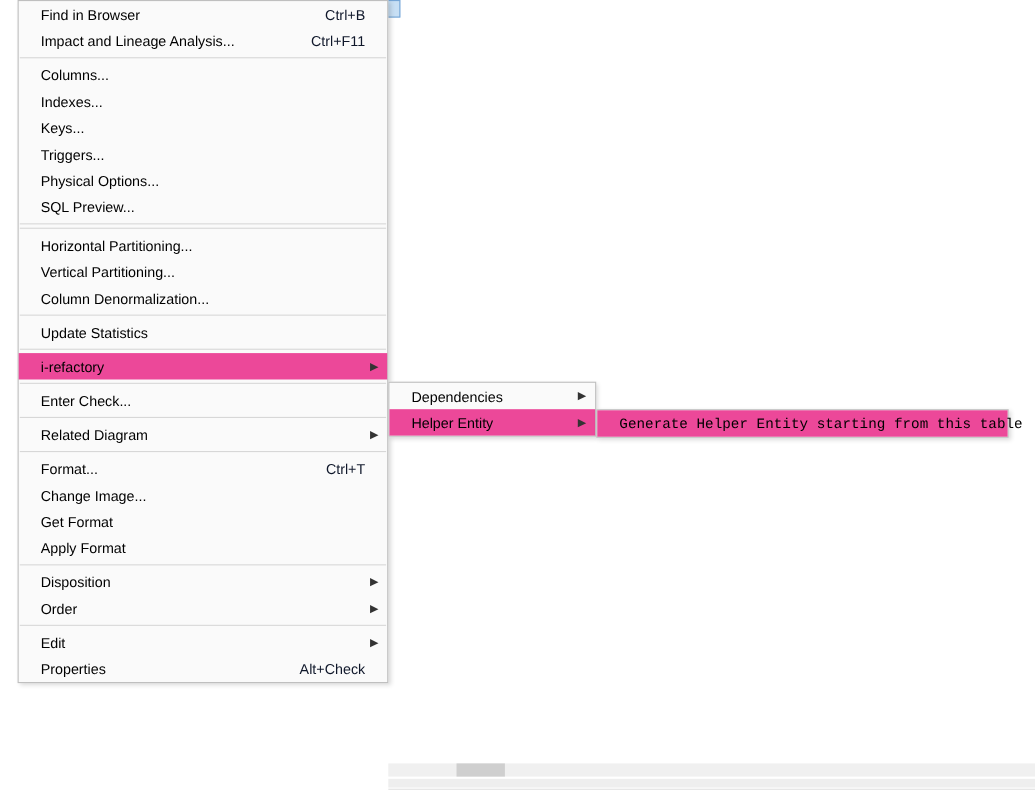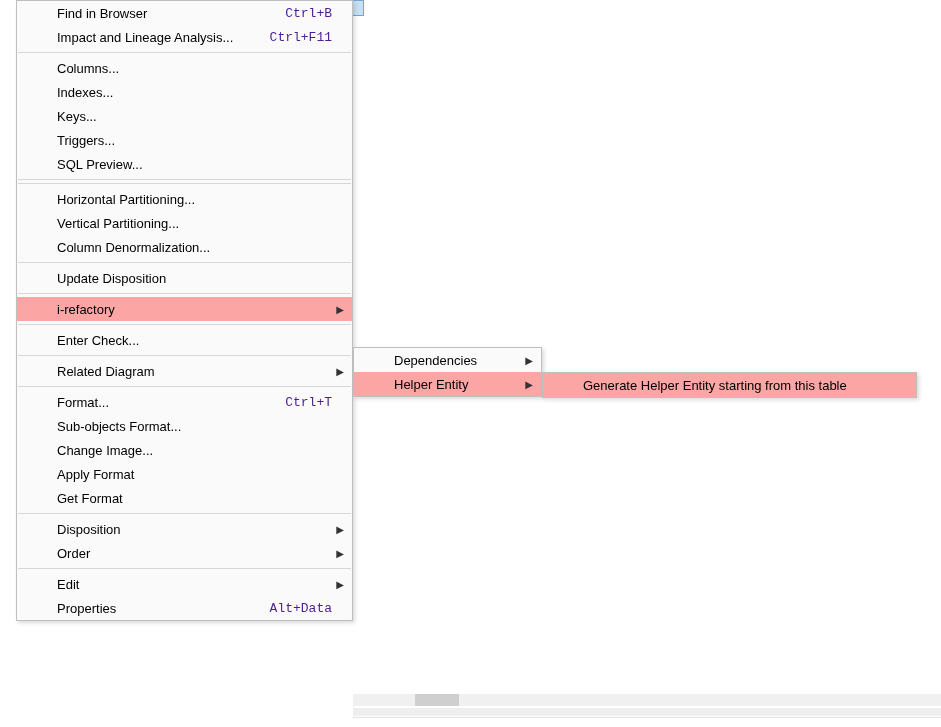--- a/index.html
+++ b/index.html
@@ -28,43 +28,42 @@
   }
   .menu.sub1 {
     top: 347px;
     left: 353px;
     width: 189px;
   }
   .menu.sub2 {
     top: 372px;
     left: 542px;
     width: 375px;
+    font-family: Liberation Mono, monospace;
   }
   .menu-item {
     display: flex;
     align-items: center;
     height: 24px;
     padding: 0 20px 0 20px;
     cursor: default;
     position: relative;
   }
   .menu-item.highlight {
-    background: #fca5a5;
+    background: #ec4899;
   }
   .menu-item .label {
     flex: 1;
     white-space: nowrap;
     color: #000;
-    margin-left: 20px;
   }
   .menu-item .shortcut {
-    color: #4c1d95;
+    color: #0f172a;
     margin-left: 20px;
     white-space: nowrap;
-    font-family: Liberation Mono, monospace;
   }
   .menu-item .arrow {
     position: absolute;
     right: 8px;
     font-size: 10px;
     color: #333;
   }
   .menu-sep {
     height: 1px;
     background: #d7d7d7;
@@ -134,39 +133,42 @@
   <div class="menu-item">
     <span class="label">Indexes...</span>
   </div>
   <div class="menu-item">
     <span class="label">Keys...</span>
   </div>
   <div class="menu-item">
     <span class="label">Triggers...</span>
   </div>
   <div class="menu-item">
+    <span class="label">Physical Options...</span>
+  </div>
+  <div class="menu-item">
     <span class="label">SQL Preview...</span>
   </div>
   <div class="menu-sep"></div>
 
   <div class="menu-sep"></div>
 
   <div class="menu-item">
     <span class="label">Horizontal Partitioning...</span>
   </div>
   <div class="menu-item">
     <span class="label">Vertical Partitioning...</span>
   </div>
   <div class="menu-item">
     <span class="label">Column Denormalization...</span>
   </div>
   <div class="menu-sep"></div>
 
   <div class="menu-item">
-    <span class="label">Update Disposition</span>
+    <span class="label">Update Statistics</span>
   </div>
   <div class="menu-sep"></div>
 
   <div class="menu-item highlight">
     <span class="label">i-refactory</span>
     <span class="arrow">▶</span>
   </div>
   <div class="menu-sep"></div>
 
   <div class="menu-item">
@@ -178,50 +180,47 @@
     <span class="label">Related Diagram</span>
     <span class="arrow">▶</span>
   </div>
   <div class="menu-sep"></div>
 
   <div class="menu-item">
     <span class="label">Format...</span>
     <span class="shortcut">Ctrl+T</span>
   </div>
   <div class="menu-item">
-    <span class="label">Sub-objects Format...</span>
-  </div>
-  <div class="menu-item">
     <span class="label">Change Image...</span>
   </div>
   <div class="menu-item">
+    <span class="label">Get Format</span>
+  </div>
+  <div class="menu-item">
     <span class="label">Apply Format</span>
   </div>
-  <div class="menu-item">
-    <span class="label">Get Format</span>
-  </div>
   <div class="menu-sep"></div>
 
   <div class="menu-item">
     <span class="label">Disposition</span>
     <span class="arrow">▶</span>
   </div>
   <div class="menu-item">
     <span class="label">Order</span>
     <span class="arrow">▶</span>
   </div>
   <div class="menu-sep"></div>
 
   <div class="menu-item">
     <span class="label">Edit</span>
     <span class="arrow">▶</span>
   </div>
   <div class="menu-item">
     <span class="label">Properties</span>
-    <span class="shortcut">Alt+Data</span>
+    <span class="shortcut">Alt+Check</span>
   </div>
 </div>
 
 <div class="menu sub1">
   <div class="menu-item">
     <span class="label">Dependencies</span>
     <span class="arrow">▶</span>
   </div>
   <div class="menu-item highlight">
     <span class="label">Helper Entity</span>

